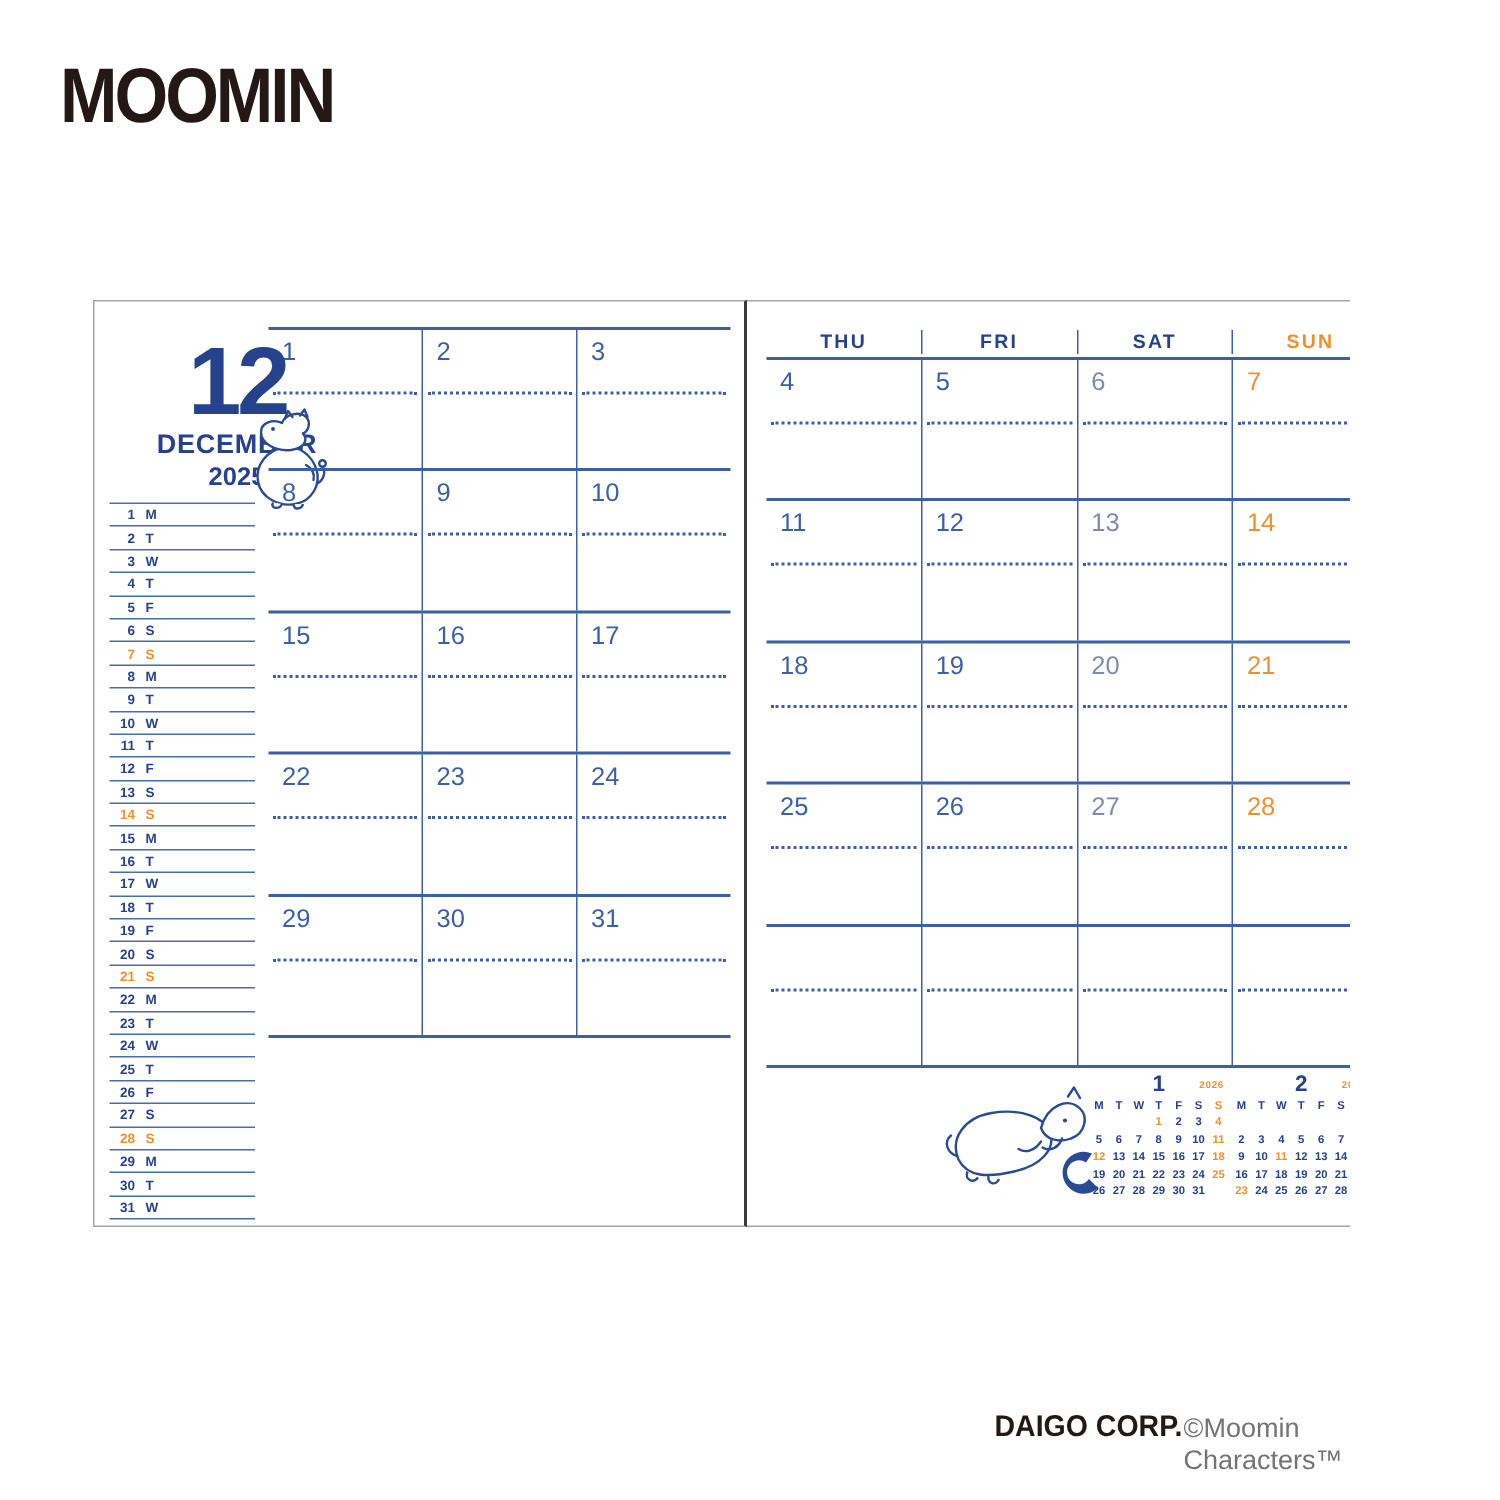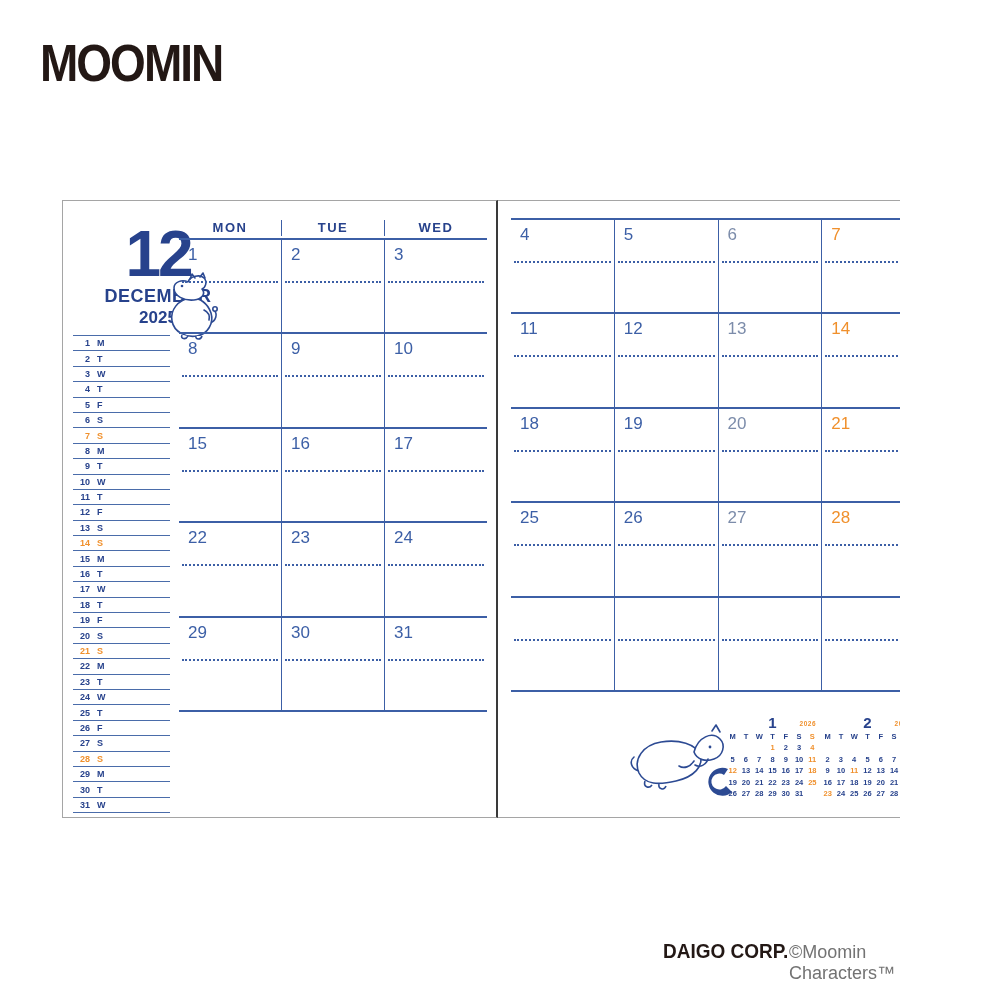--- a/index.html
+++ b/index.html
@@ -225,25 +225,20 @@
             <span class="sb-num">30</span>
             <span class="sb-dow">T</span>
           </div>
           <div class="sb-row">
             <span class="sb-num">31</span>
             <span class="sb-dow">W</span>
           </div>
         </div>
 
       <div class="grid">
-        <div class="grid-head">
-          <span class="head-cell">MON</span>
-          <span class="head-cell">TUE</span>
-          <span class="head-cell">WED</span>
-        </div>
         <div class="grid-body">
             <div class="week">
               <div class="cell wd">
                 <span class="date-num">1</span>
                 <div class="dotline"></div>
               </div>
               <div class="cell wd">
                 <span class="date-num">2</span>
                 <div class="dotline"></div>
               </div>
@@ -308,20 +303,26 @@
                 <div class="dotline"></div>
               </div>
             </div>
           </div>
       </div>
     </div>
 
     <div class="page right">
 
       <div class="grid">
+        <div class="grid-head">
+          <span class="head-cell">THU</span>
+          <span class="head-cell">FRI</span>
+          <span class="head-cell">SAT</span>
+          <span class="head-cell sun">SUN</span>
+        </div>
         <div class="grid-body">
             <div class="week">
               <div class="cell wd">
                 <span class="date-num">4</span>
                 <div class="dotline"></div>
               </div>
               <div class="cell wd">
                 <span class="date-num">5</span>
                 <div class="dotline"></div>
               </div>

